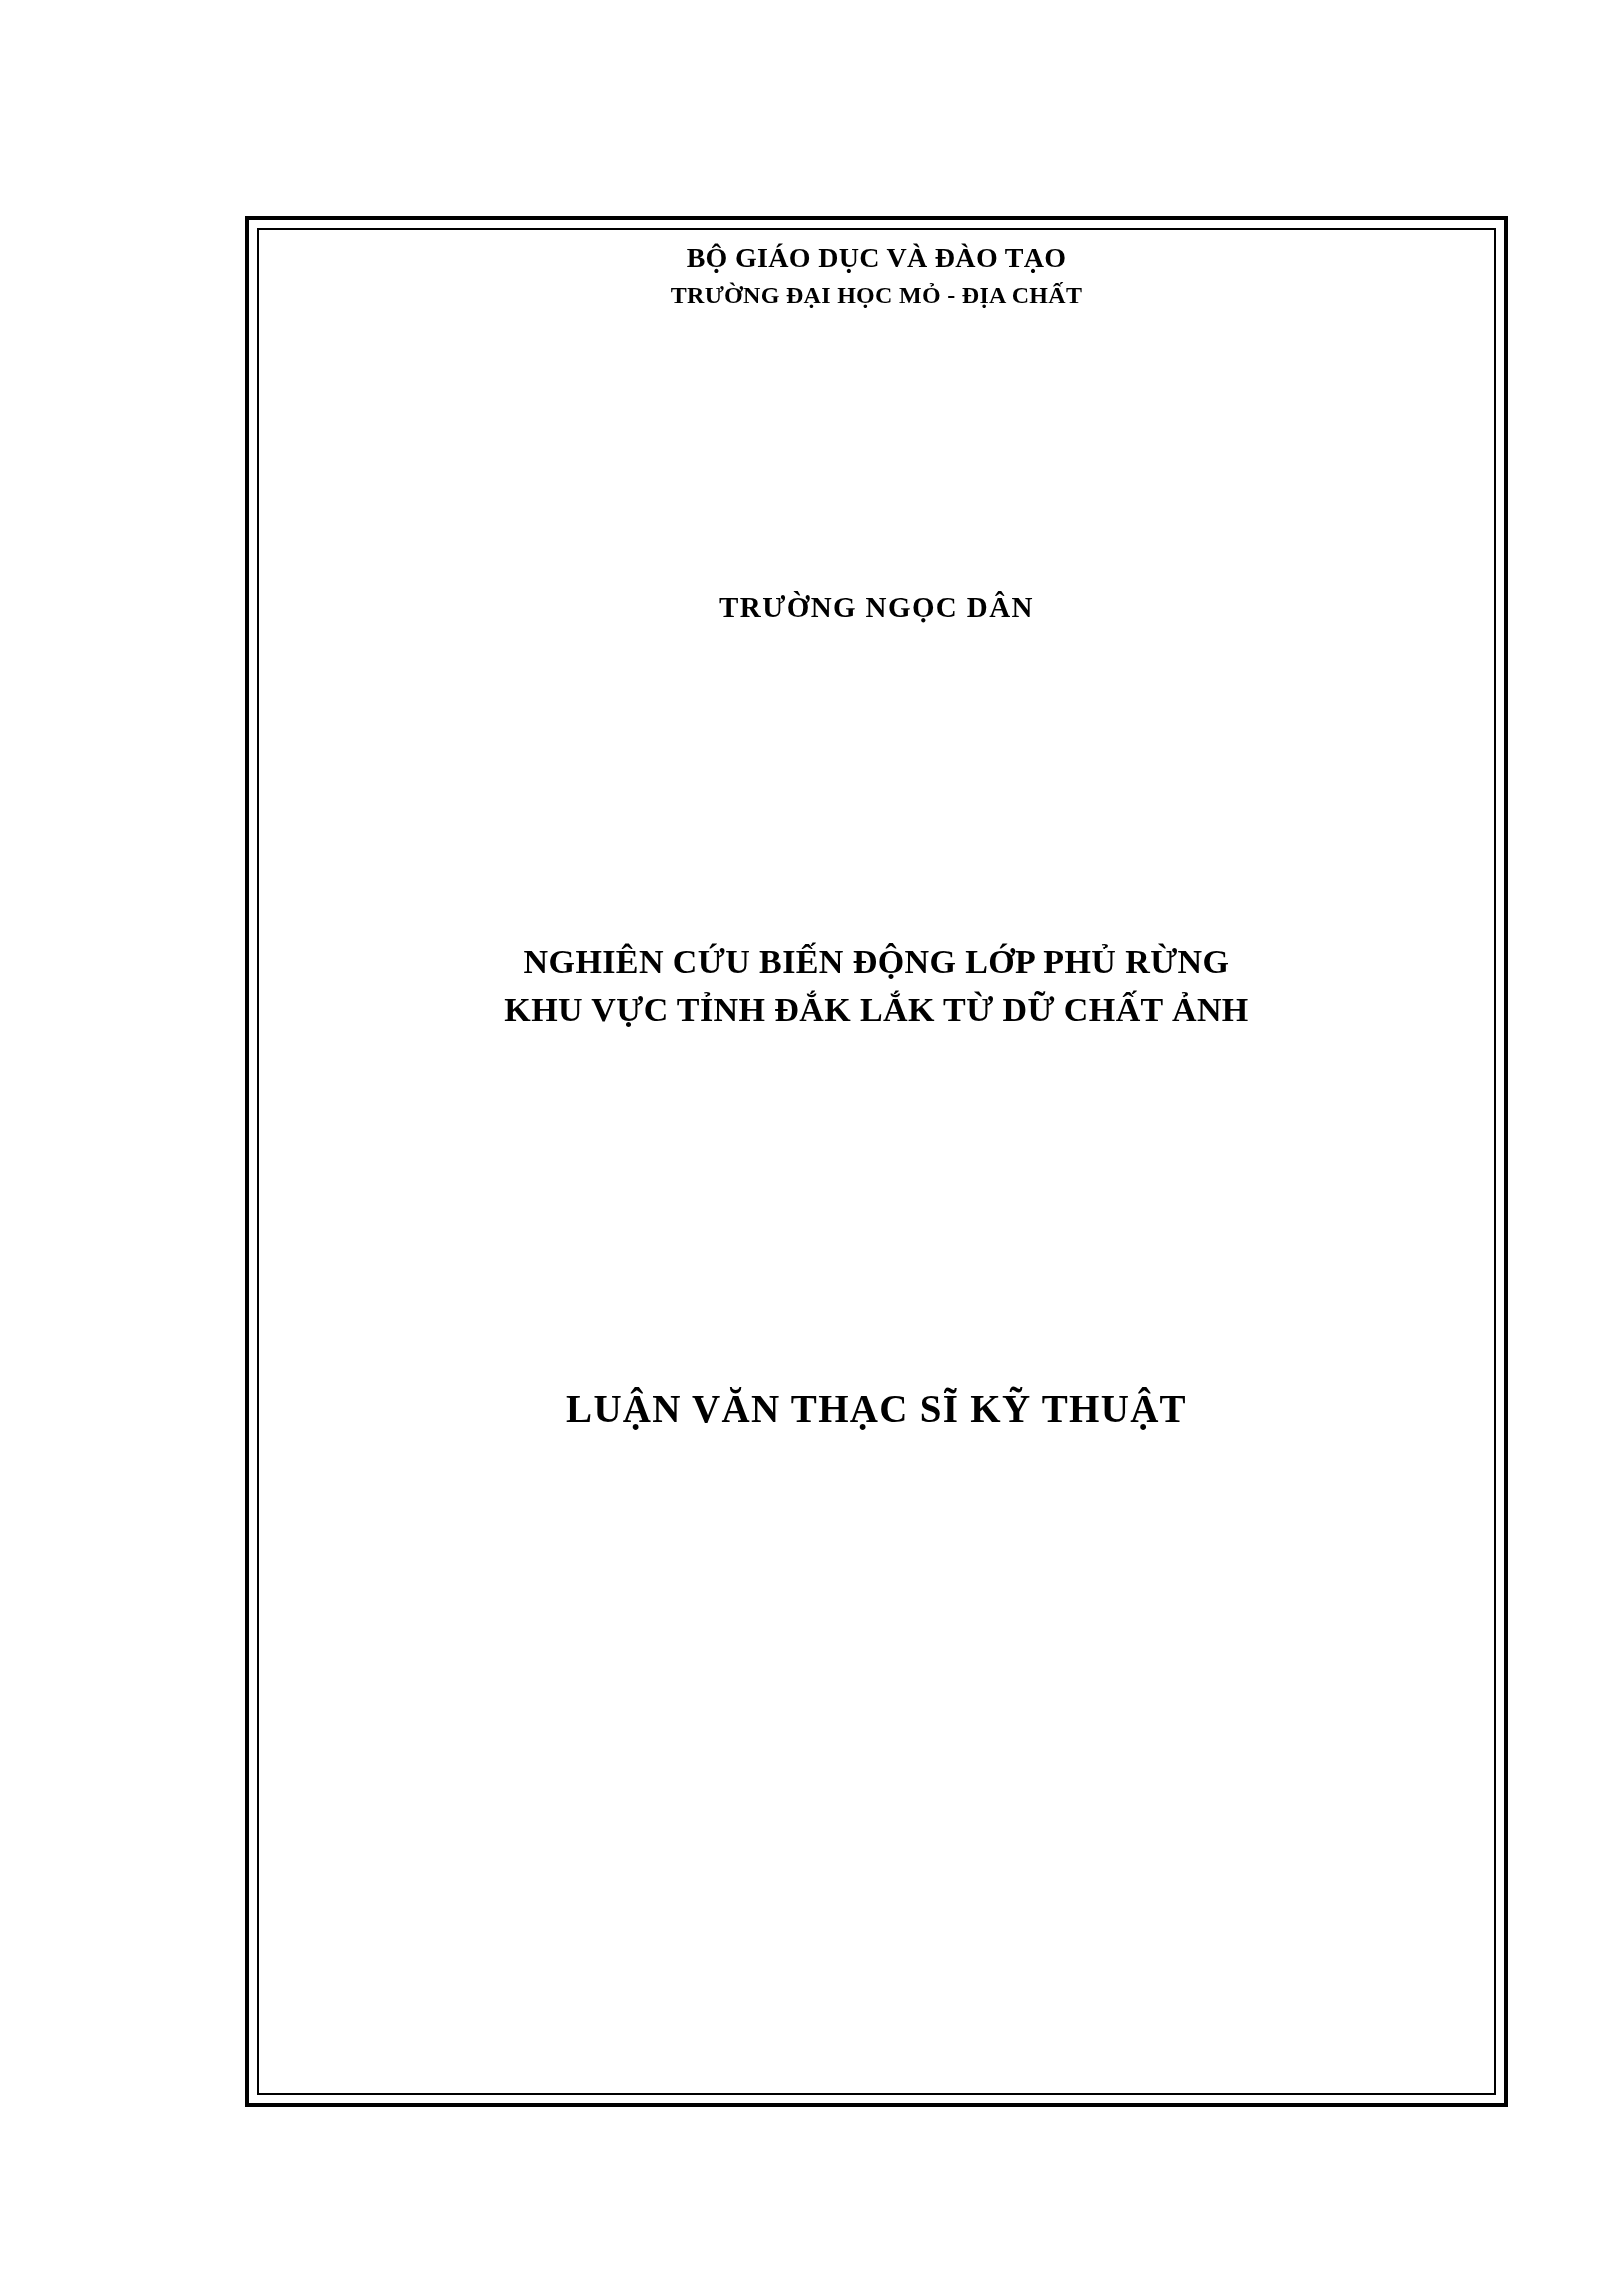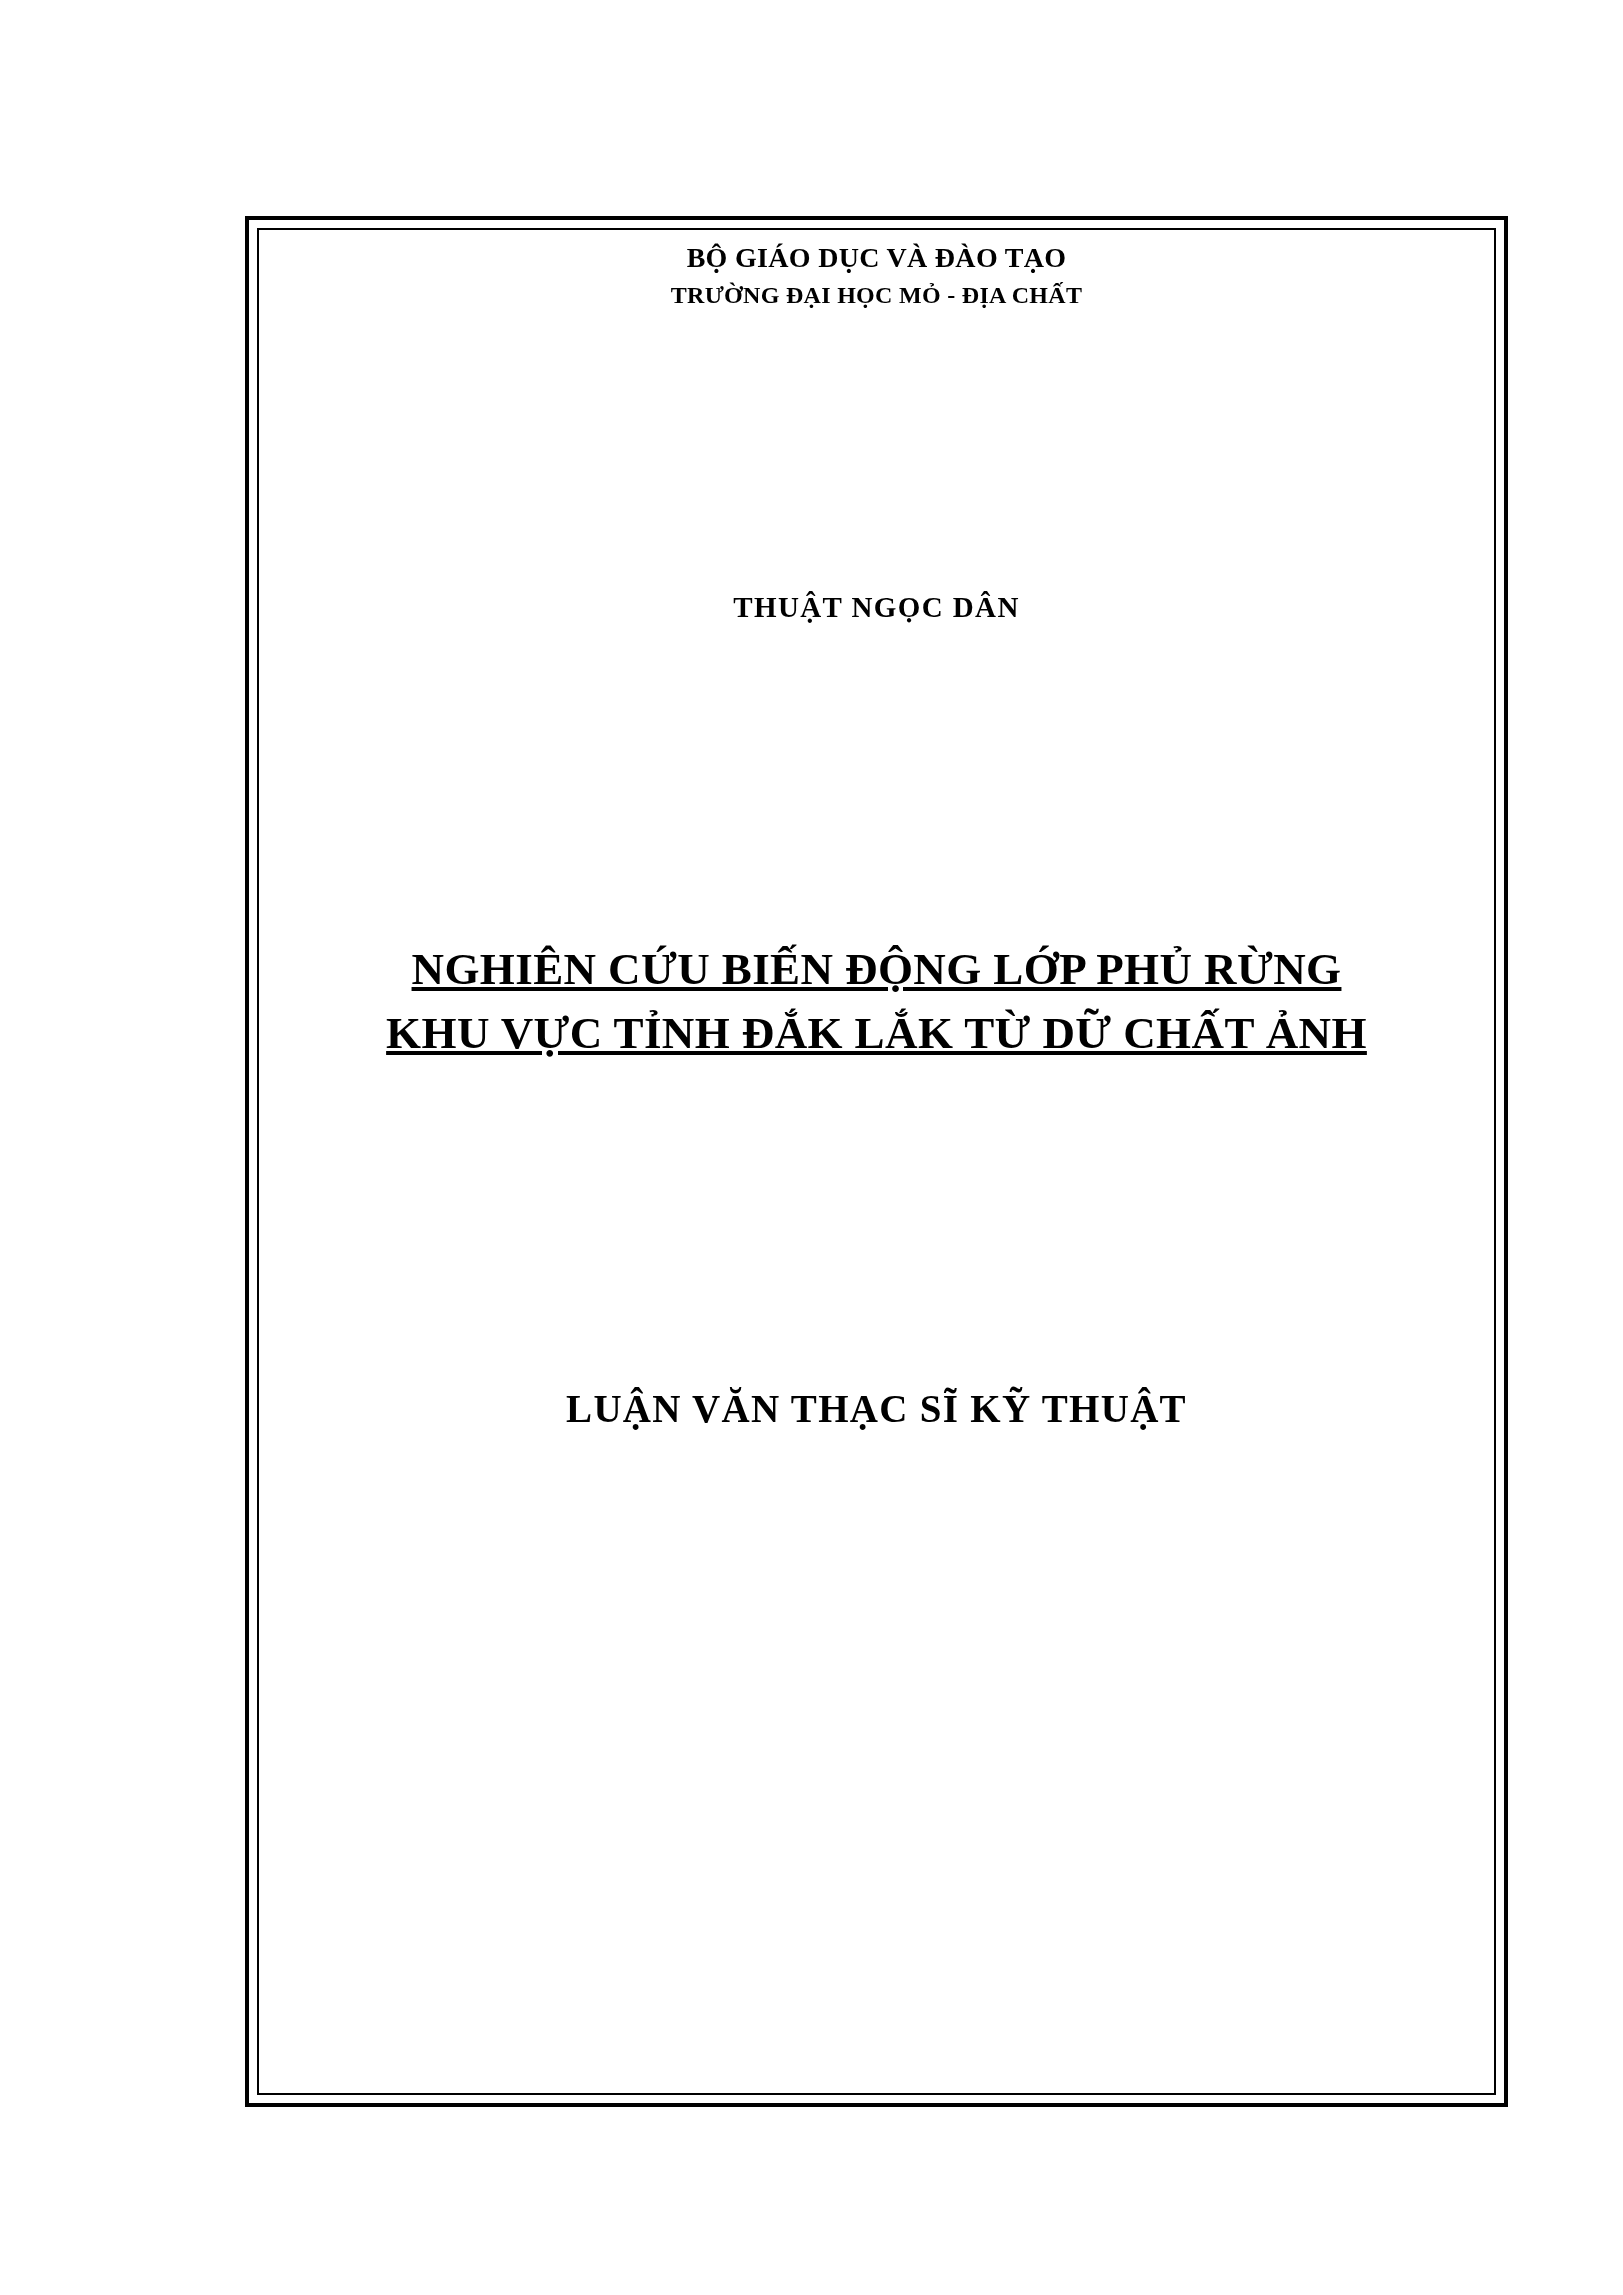--- a/index.html
+++ b/index.html
@@ -102,25 +102,24 @@
   
   .title-block {
     position: absolute;
     left: 0;
     top: 710px;
     width: 100%;
     text-align: center;
   }
 
   .title-line {
-    font-size: 45px;
+    font-size: 34px;
     font-weight: bold;
     letter-spacing: 0.4px;
     line-height: 1.42;
-    text-decoration: underline;
   }
 
   
   .degree-block {
     position: absolute;
     left: 0;
     top: 1128px;
     width: 100%;
     text-align: center;
   }
@@ -156,21 +155,21 @@
   <div class="cover-frame-inner"></div>
 
   <div class="content">
 
     <div class="header-block">
       <div class="ministry-line">BỘ GIÁO DỤC VÀ ĐÀO TẠO</div>
       <div class="university-line">TRƯỜNG ĐẠI HỌC MỎ - ĐỊA CHẤT</div>
     </div>
 
     <div class="author-block">
-      <div class="author-name">THUẬT NGỌC DÂN</div>
+      <div class="author-name">TRƯỜNG NGỌC DÂN</div>
     </div>
 
     <div class="title-block">
       <div class="title-line">NGHIÊN CỨU BIẾN ĐỘNG LỚP PHỦ RỪNG</div>
       <div class="title-line">KHU VỰC TỈNH ĐẮK LẮK TỪ DỮ CHẤT ẢNH</div>
     </div>
 
     <div class="degree-block">
       <div class="degree-line">LUẬN VĂN THẠC SĨ KỸ THUẬT</div>
     </div>

